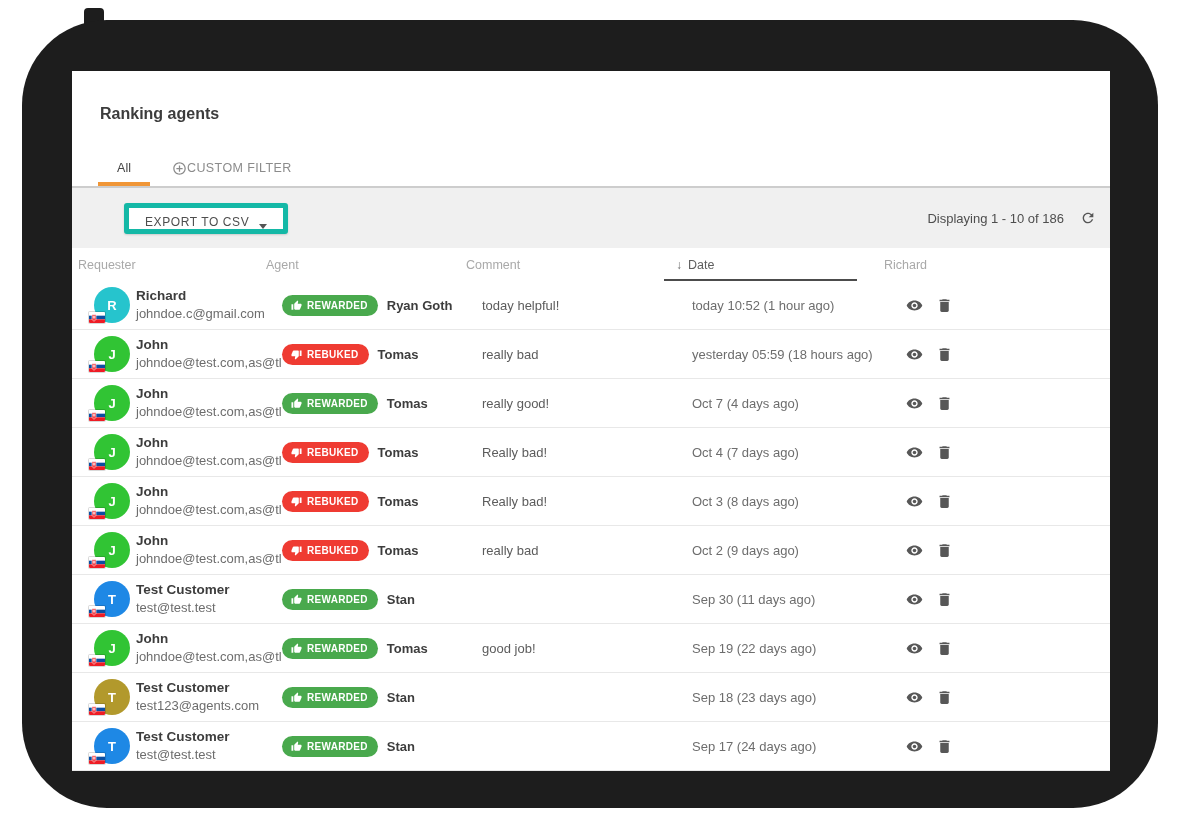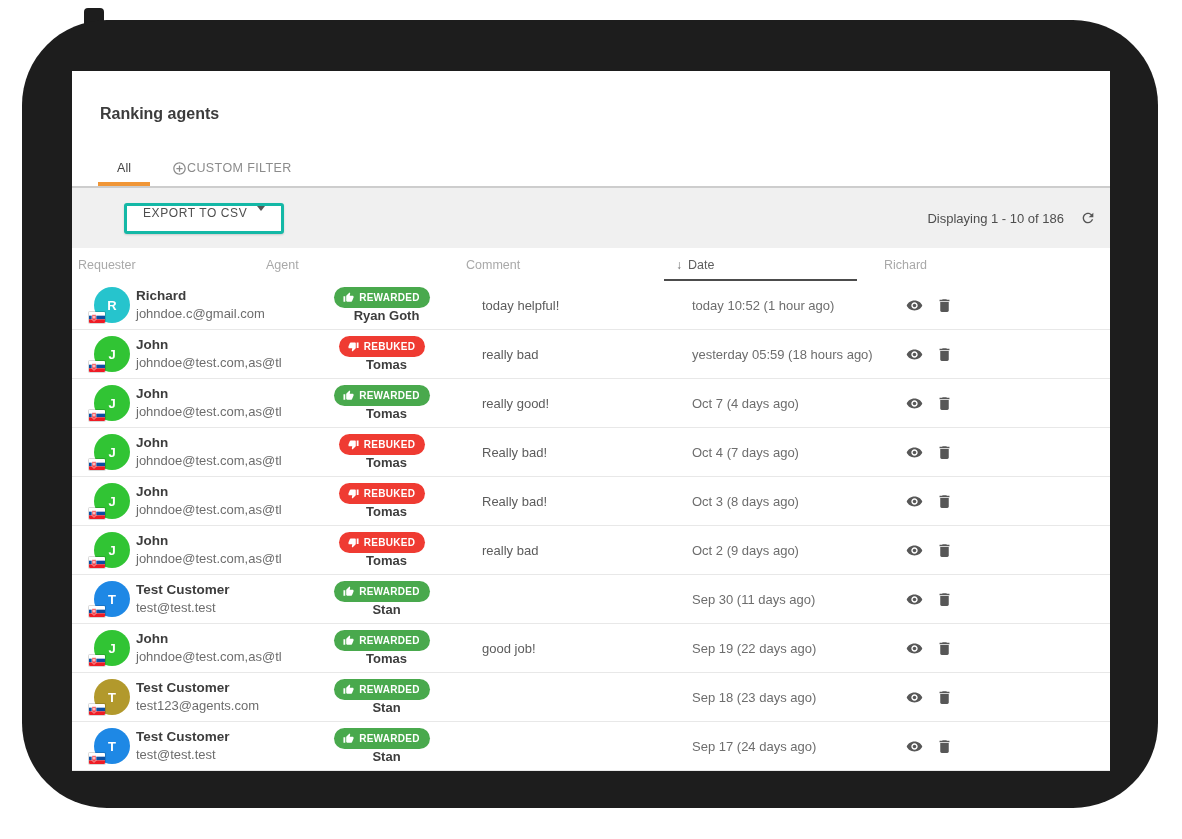--- a/index.html
+++ b/index.html
@@ -36,22 +36,22 @@
     border:1px solid #d9d9d9; border-radius:3px; overflow:hidden; }
   .search-group input { flex:1; border:none; outline:none; background:transparent;
     padding:0 10px; font-size:13px; color:#444;
     font-family:"Liberation Sans","DejaVu Sans",sans-serif; }
   .search-group input::placeholder { color:#9a9a9a; }
   .search-btn { width:36px; border:none; border-left:1px solid #e0e0e0;
     background:#fafafa; display:flex; align-items:center; justify-content:center;
     cursor:pointer; }
   .search-btn svg { width:14px; height:14px; fill:#6b6b6b; }
   .export-btn { margin-left:26px; height:31px; padding:0 16px; background:#fff;
-    border:3px solid #14b8a6; border-radius:3px; box-shadow:0 1px 2px rgba(0,0,0,.15);
-    display:flex; align-items:flex-start; gap:10px; font-size:12px; color:#4e4e4e;
+    border:5px solid #14b8a6; border-radius:3px; box-shadow:0 1px 2px rgba(0,0,0,.15);
+    display:flex; align-items:flex-end; gap:10px; font-size:12px; color:#4e4e4e;
     letter-spacing:.6px; cursor:pointer;
     font-family:"Liberation Sans","DejaVu Sans",sans-serif; }
   .caret-down { width:0; height:0; border-left:4px solid transparent;
     border-right:4px solid transparent; border-top:5px solid #555; }
   .toolbar-spacer { flex:1; }
   .displaying { font-size:13px; color:#4e4e4e; }
   .refresh-btn { margin-left:16px; border:none; background:none; display:flex;
     cursor:pointer; }
   .refresh-btn svg { width:16px; height:16px; fill:#555; }
 
@@ -75,21 +75,21 @@
   .avatar { width:36px; height:36px; border-radius:50%; position:relative;
     display:flex; align-items:center; justify-content:center; color:#fff;
     font-weight:bold; font-size:13px; flex-shrink:0; }
   .flag { position:absolute; left:-5px; bottom:0; width:16px; height:11px;
     display:block; box-shadow:0 0 0 1px rgba(0,0,0,.15); border-radius:1px;
     overflow:hidden; }
   .who { margin-left:6px; min-width:0; }
   .name { font-size:13.5px; font-weight:bold; color:#3d3d3d; line-height:1.35;
     white-space:nowrap; }
   .email { font-size:13px; color:#6d6d6d; line-height:1.35; white-space:nowrap; }
-  .c-agent { width:200px; display:flex; align-items:center;flex-direction:column; }
+  .c-agent { width:200px; display:flex; align-items:center; }
   .badge { height:21px; border-radius:11px; display:inline-flex; align-items:center;
     gap:5px; padding:0 10px 0 9px; color:#fff; font-size:10px; font-weight:bold;
     letter-spacing:.3px; cursor:default; }
   .badge svg { width:11px; height:11px; fill:#fff; }
   .badge.rewarded { background:var(--rewarded,#49a94d); }
   .badge.rebuked  { background:var(--rebuked,#ef3b32); }
   .agent-name { margin-left:9px; font-weight:bold; font-size:13px; color:#3d3d3d; }
   .c-comment { width:210px; font-size:13px; color:#5c5c5c; }
   .c-date { width:208px; font-size:13px; color:#6d6d6d; }
   .c-actions { flex:1; display:flex; align-items:center; gap:13px; padding-left:6px; }

